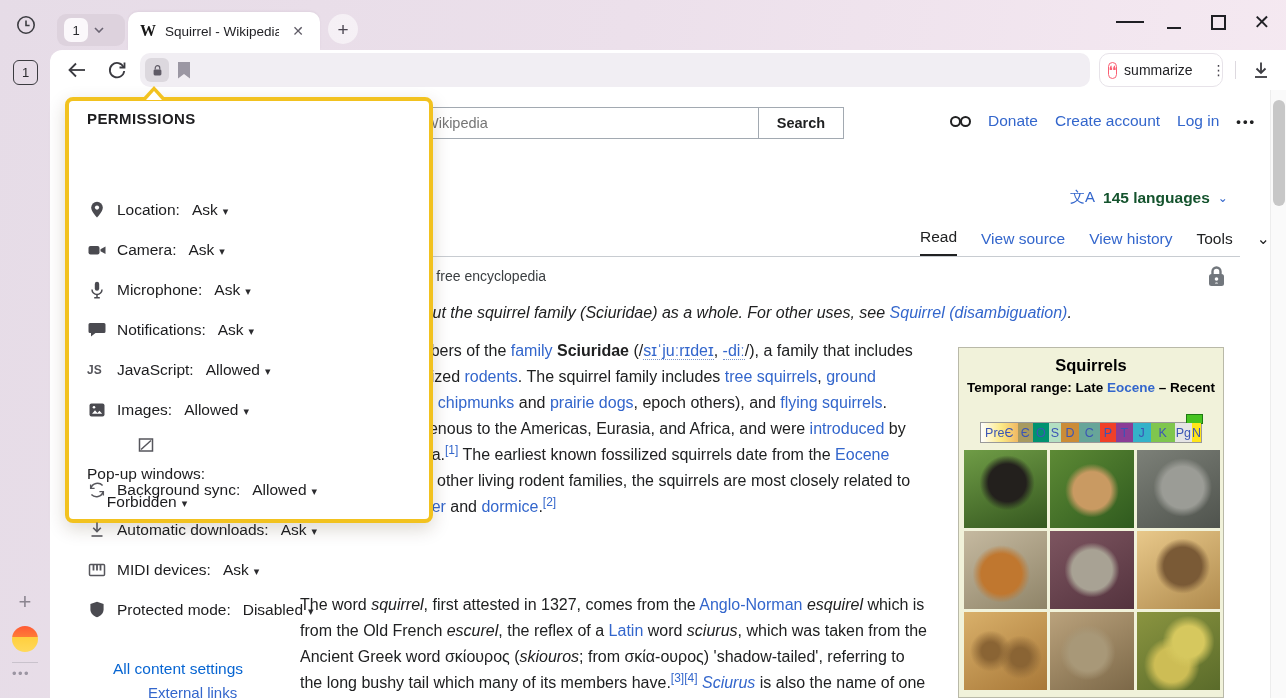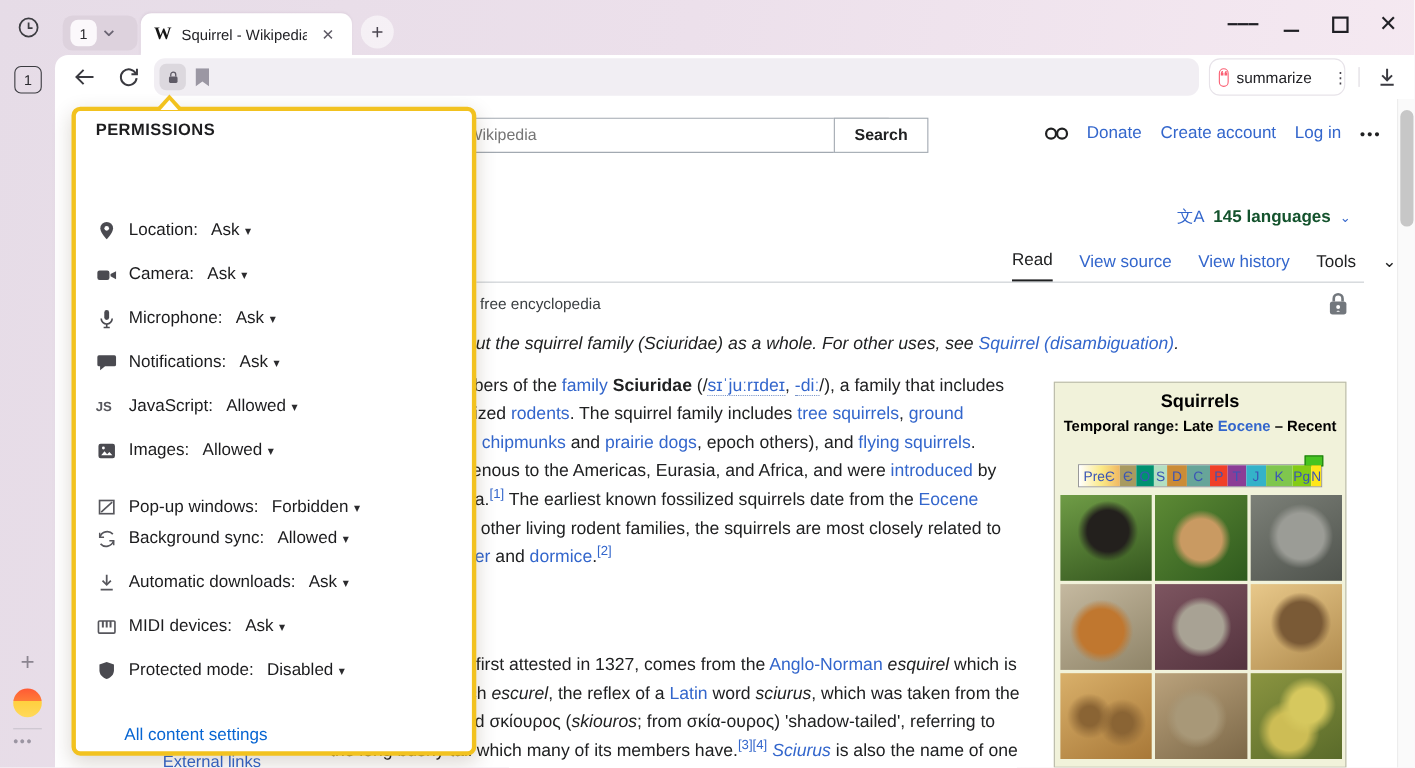--- a/index.html
+++ b/index.html
@@ -102,21 +102,21 @@
   .t6 { background:radial-gradient(circle at 55% 45%,#7a5a36 0 30%,rgba(0,0,0,0) 44%),linear-gradient(150deg,#e8c88a,#b08b4e); }
   .t7 { background:radial-gradient(circle at 32% 50%,#8a6434 0 13%,rgba(0,0,0,0) 30%),radial-gradient(circle at 68% 58%,#8a6434 0 13%,rgba(0,0,0,0) 30%),linear-gradient(150deg,#d9b06a,#a87838); }
   .t8 { background:radial-gradient(circle at 45% 52%,#a89878 0 30%,rgba(0,0,0,0) 45%),linear-gradient(150deg,#baa27c,#7c6848); }
   .t9 { background:radial-gradient(circle at 62% 38%,#d6c85e 0 22%,rgba(0,0,0,0) 37%),radial-gradient(circle at 42% 68%,#cdbd55 0 24%,rgba(0,0,0,0) 39%),linear-gradient(150deg,#8a9440,#5a6b2a); }
 
   
   .sbar { position:absolute; left:1270px; top:90px; width:16px; height:608px; background:#fafafa; border-left:1px solid #ededed; }
   .sthumb { position:absolute; left:2px; top:10px; width:12px; height:106px; background:#c7c7c7; border-radius:6px; }
 
   
-  .panel { position:absolute; left:65px; top:97px; width:368px; height:590px; background:#ffffff; border:4px solid #f2c21f; border-radius:8px; box-shadow:0 6px 18px rgba(60,40,10,.18); }
+  .panel { position:absolute; left:65px; top:97px; width:368px; height:426px; background:#ffffff; border:4px solid #f2c21f; border-radius:8px; box-shadow:0 6px 18px rgba(60,40,10,.18); }
   .ptr-o { position:absolute; left:74px; top:-15px; width:0; height:0; border-left:11px solid transparent; border-right:11px solid transparent; border-bottom:12px solid #f2c21f; }
   .ptr-i { position:absolute; left:77px; top:-10px; width:0; height:0; border-left:8px solid transparent; border-right:8px solid transparent; border-bottom:9px solid #ffffff; }
   .ptitle { position:absolute; left:18px; top:9px; font-size:15px; font-weight:600; letter-spacing:.4px; color:#1d1d1f; }
   .prow { position:absolute; left:18px; height:24px; display:flex; align-items:center; gap:10px; font-size:15.5px; color:#1c1c1e; }
   .prow svg, .prow .jsico { flex:0 0 20px; }
   .plabel { white-space:nowrap; }
   .pvalue { white-space:nowrap; margin-left:2px; }
   .pvalue::after { content:"▾"; font-size:11px; color:#2b2b2e; margin-left:5px; }
   .plink { color:#0765d2; font-size:15.5px; white-space:nowrap; }
   .jsico { font-size:12px; font-weight:bold; color:#56565c; width:20px; }
@@ -275,21 +275,21 @@
       <div class="tseg pre" style="flex: 40 0 0px;">PreЄ</div>
           <div class="tseg" style="background: rgb(168, 154, 96); flex: 17 0 0px;">Є</div>
           <div class="tseg" style="background: rgb(0, 146, 112); flex: 17 0 0px;">O</div>
           <div class="tseg" style="background: rgb(179, 223, 194); flex: 14 0 0px;">S</div>
           <div class="tseg" style="background: rgb(203, 140, 55); flex: 19 0 0px;">D</div>
           <div class="tseg" style="background: rgb(103, 165, 153); flex: 23 0 0px;">C</div>
           <div class="tseg" style="background: rgb(240, 64, 40); flex: 18 0 0px;">P</div>
           <div class="tseg" style="background: rgb(139, 61, 150); flex: 18 0 0px;">T</div>
           <div class="tseg" style="background: rgb(52, 178, 201); flex: 20 0 0px;">J</div>
           <div class="tseg" style="background: rgb(127, 198, 78); flex: 26 0 0px;">K</div>
-          <div class="tseg" style="background: #84cc16; flex: 19 0 0px;">Pg</div>
+          <div class="tseg" style="background: #e5e5e5; flex: 19 0 0px;">Pg</div>
           <div class="tseg" style="background: rgb(255, 230, 25); flex: 9 0 0px;">N</div>
         </div>
       <div class="grid" id="photogrid">
           <div class="tile t1"></div>
           <div class="tile t2"></div>
           <div class="tile t3"></div>
           <div class="tile t4"></div>
           <div class="tile t5"></div>
           <div class="tile t6"></div>
           <div class="tile t7"></div>
@@ -354,21 +354,21 @@
     <div class="prow" style="top:297px;">
       <svg width="20" height="20" viewBox="0 0 20 20">
           <rect x="2.5" y="3.5" width="15" height="13" rx="2" fill="#4a4a50"></rect>
           <path d="M5 13.8l3-3.5 2.4 2.7 2-2.2 2.8 3z" fill="#fff"></path>
           <circle cx="7" cy="7.3" r="1.3" fill="#fff"></circle>
         </svg>
       <span class="plabel">Images:</span>
       <span class="pvalue">Allowed</span>
     </div>
 
-    <div class="prow" style="top:348px;">
+    <div class="prow" style="top:334px;flex-direction:column;">
       <svg width="20" height="20" viewBox="0 0 20 20" fill="none" stroke="#56565c" stroke-width="1.5">
           <rect x="3.5" y="4" width="13" height="12"></rect>
           <path d="M5 14.5L15 5.5"></path>
         </svg>
       <span class="plabel">Pop-up windows:</span>
       <span class="pvalue">Forbidden</span>
     </div>
 
     <div class="prow" style="top:377px;">
       <svg width="20" height="20" viewBox="0 0 20 20" fill="none" stroke="#56565c" stroke-width="1.5">

